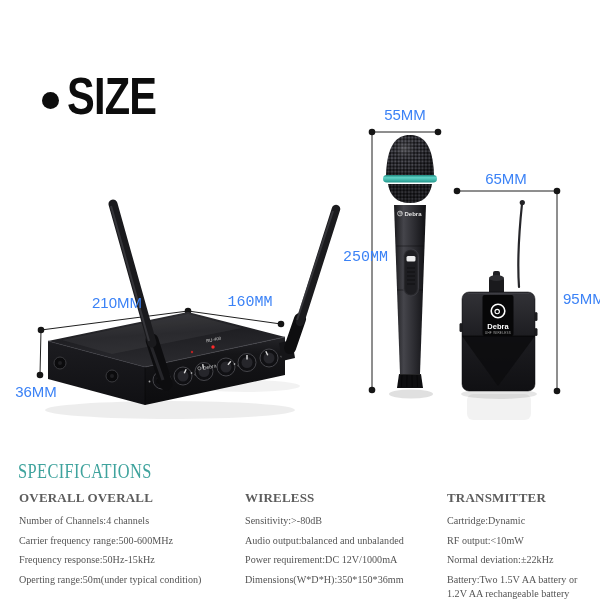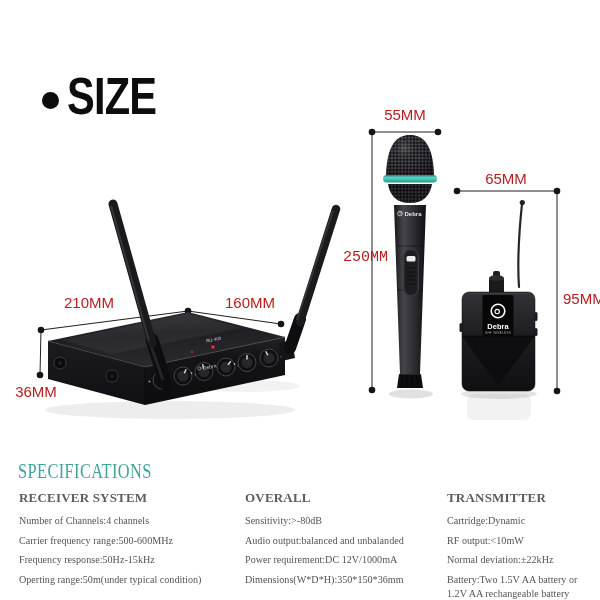--- a/index.html
+++ b/index.html
@@ -7,21 +7,21 @@
        font-family:"Liberation Sans",sans-serif;position:relative;}
   .stage{position:absolute;left:0;top:0;width:600px;height:600px;margin-top:28px;}
 
   
   .size-title{position:absolute;left:42px;top:42px;display:flex;align-items:center;}
   .size-dot{width:17px;height:17px;border-radius:50%;background:#0d0d0d;margin-right:8px;margin-top:9px;}
   .size-text{font-size:52px;font-weight:800;color:#0d0d0d;line-height:1;
              transform:scaleX(.8);transform-origin:left center;letter-spacing:-1px;}
 
   
-  .dim{position:absolute;font-size:15px;color:#b91c1c;white-space:nowrap;}
+  .dim{position:absolute;font-size:15px;color:#3b82f6;white-space:nowrap;}
   .dim-center{width:60px;text-align:center;}
   .dim-right{width:58px;text-align:right;font-family:Liberation Mono, monospace;}
 
   svg.illus{position:absolute;left:0;top:0;}
 
   
   .specs{position:absolute;left:18px;top:432px;width:575px;font-family:Liberation Serif, serif;}
   .specs-heading{font-size:21px;font-weight:400;color:#3fa39d;margin:0 0 7px 0;line-height:1.1;
                  transform:scaleX(.78);transform-origin:left center;letter-spacing:.5px;}
   .spec-col{position:absolute;top:30px;}
@@ -262,37 +262,37 @@
         <circle cx="557" cy="163" r="3.3"></circle>
         <circle cx="557" cy="363" r="3.3"></circle>
       </g>
     </g>
   </svg>
 
   <div class="dim dim-center" style="left:375px;top:78px;">55MM</div>
   <div class="dim dim-right" style="left:330px;top:221px;">250MM</div>
   <div class="dim dim-center" style="left:476px;top:142px;">65MM</div>
   <div class="dim" style="left:563px;top:262px;">95MM</div>
-  <div class="dim dim-center" style="left:59px;top:266px;">210MM</div>
-  <div class="dim dim-center" style="left:220px;top:266px;">160MM</div>
+  <div class="dim dim-center" style="left:87px;top:266px;">210MM</div>
+  <div class="dim dim-center" style="left:220px;top:266px;font-family:Liberation Mono, monospace;">160MM</div>
   <div class="dim dim-center" style="left:6px;top:355px;">36MM</div>
 
   <div class="specs">
     <h2 class="specs-heading">SPECIFICATIONS</h2>
 
     <div class="spec-col spec-col-1">
-      <h3 class="spec-col-heading">RECEIVER SYSTEM</h3>
+      <h3 class="spec-col-heading">OVERALL OVERALL</h3>
       <div class="spec-item">Number of Channels:4 channels</div>
       <div class="spec-item">Carrier frequency range:500-600MHz</div>
       <div class="spec-item">Frequency response:50Hz-15kHz</div>
       <div class="spec-item">Operting range:50m(under typical condition)</div>
     </div>
 
     <div class="spec-col spec-col-2">
-      <h3 class="spec-col-heading">OVERALL</h3>
+      <h3 class="spec-col-heading">WIRELESS</h3>
       <div class="spec-item">Sensitivity:&gt;-80dB</div>
       <div class="spec-item">Audio output:balanced and unbalanded</div>
       <div class="spec-item">Power requirement:DC 12V/1000mA</div>
       <div class="spec-item">Dimensions(W*D*H):350*150*36mm</div>
     </div>
 
     <div class="spec-col spec-col-3">
       <h3 class="spec-col-heading">TRANSMITTER</h3>
       <div class="spec-item">Cartridge:Dynamic</div>
       <div class="spec-item">RF output:&lt;10mW</div>

